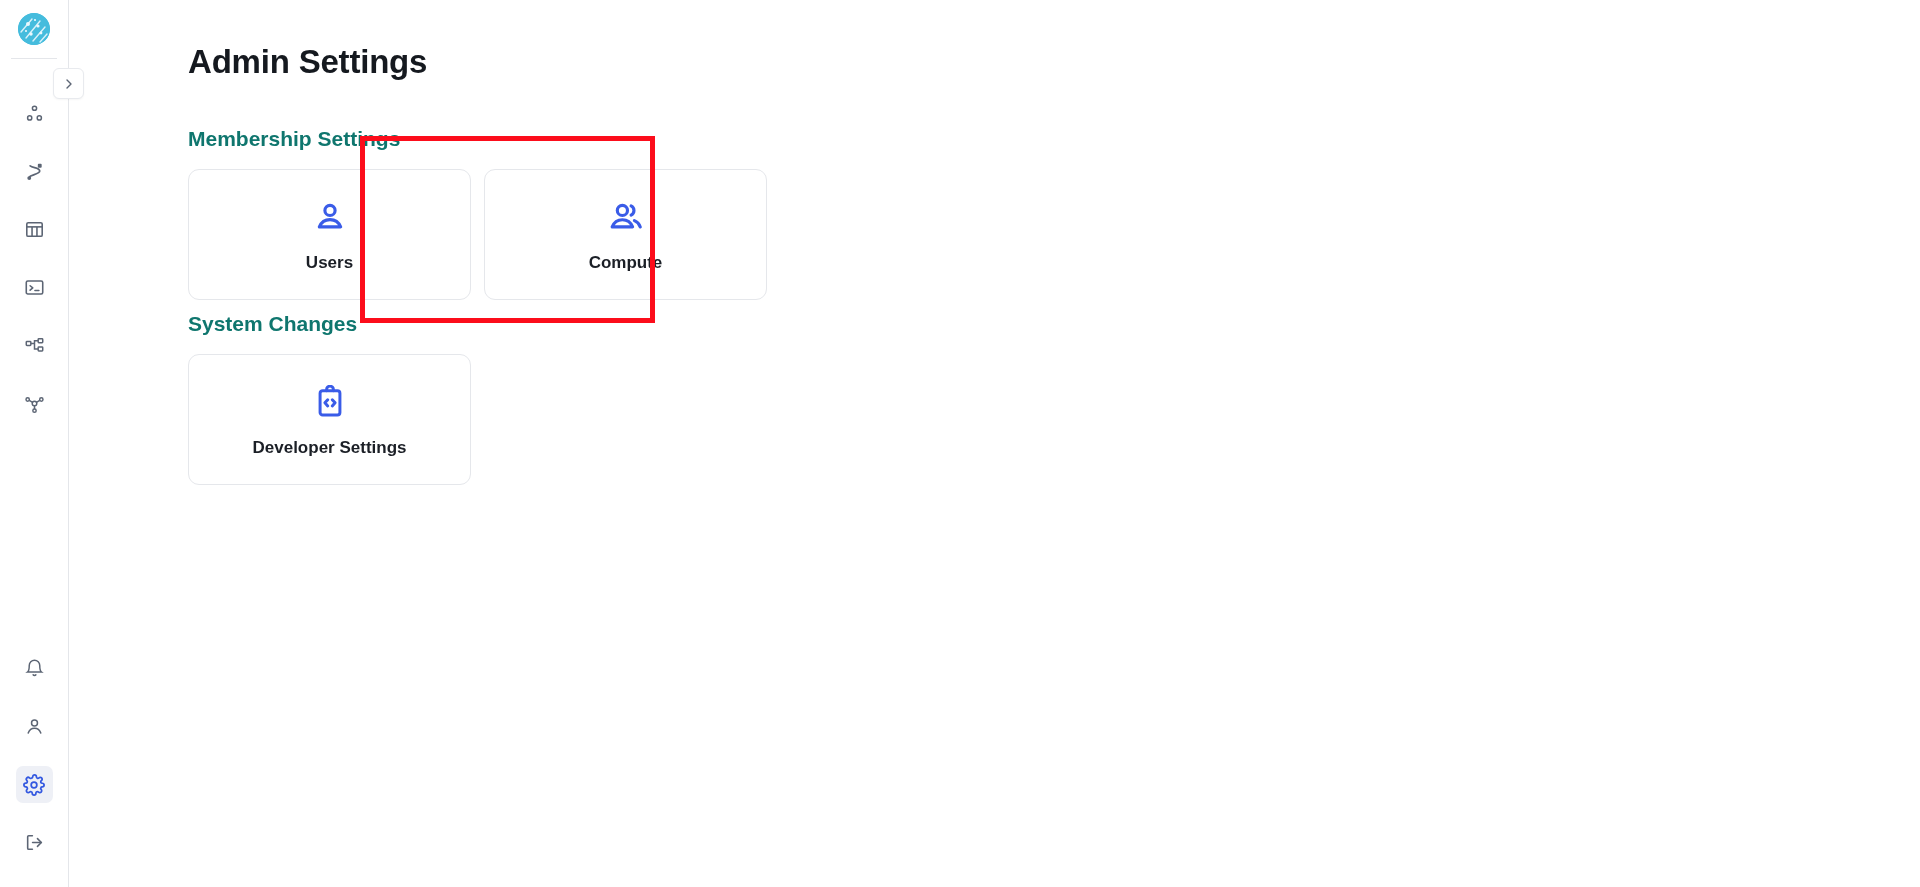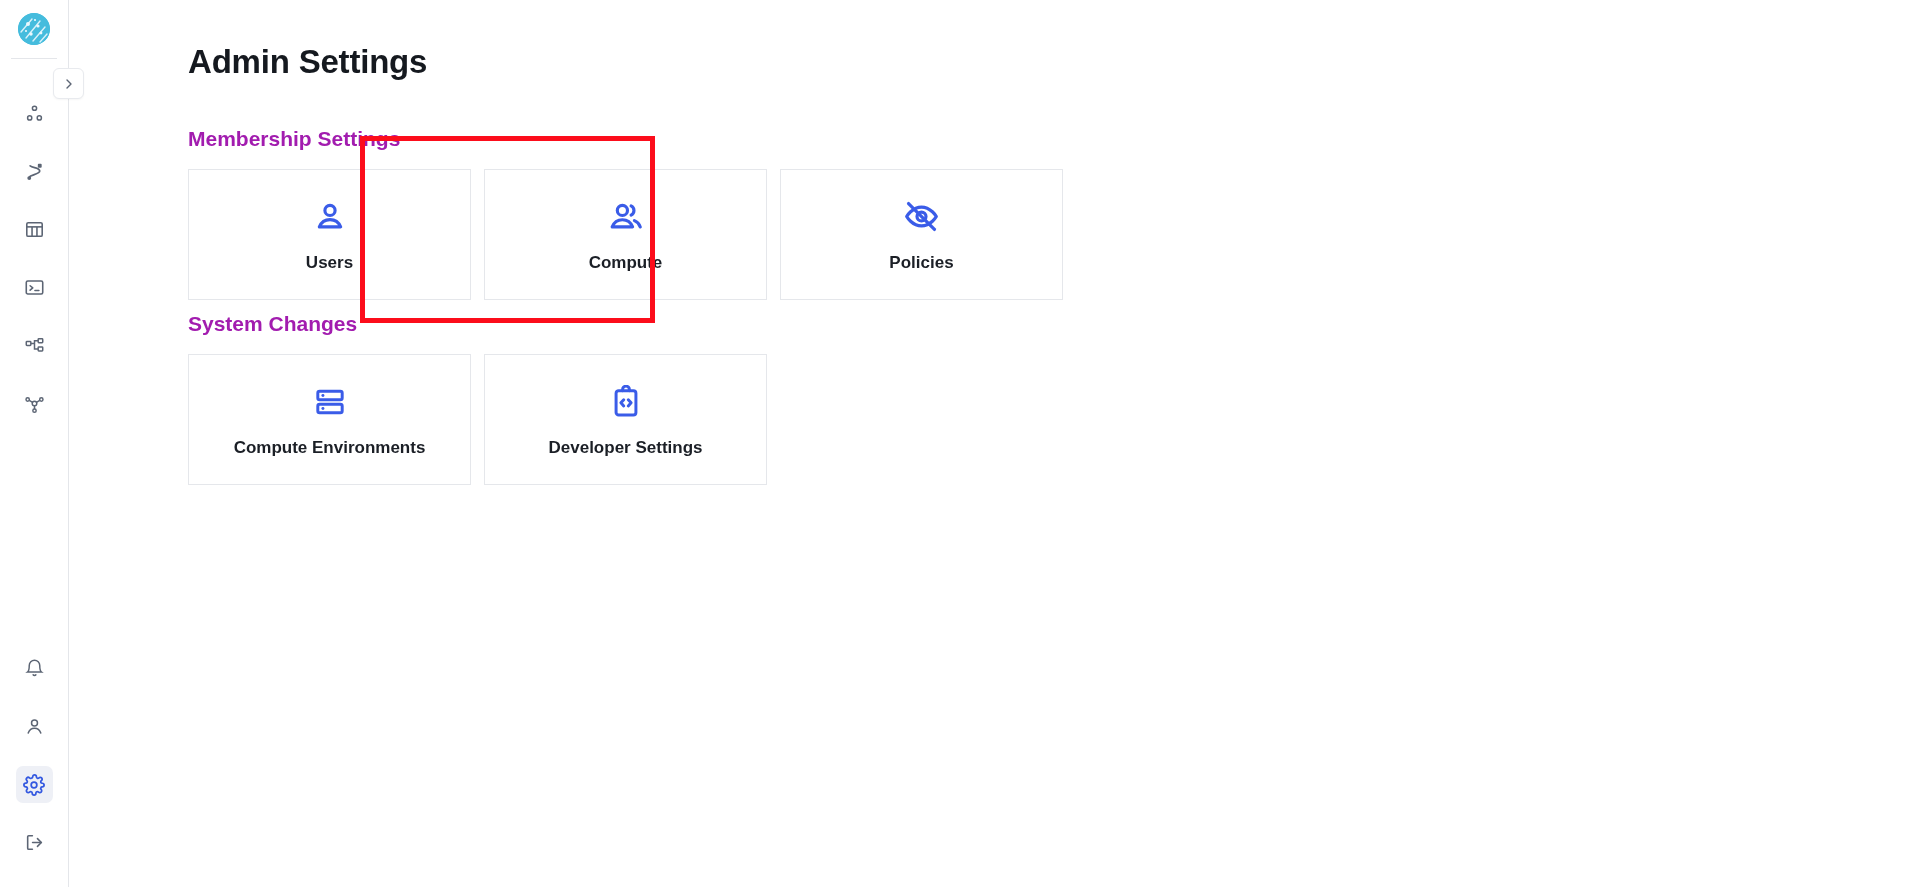--- a/index.html
+++ b/index.html
@@ -112,37 +112,37 @@
   .page-title {
     font-size: 33px;
     font-weight: 700;
     color: #15191f;
     letter-spacing: -0.2px;
     line-height: 1.1;
   }
   .section-title {
     font-size: 21px;
     font-weight: 700;
-    color: #a21caf;
+    color: #0f766e;
     margin-top: 47px;
     margin-bottom: 0;
   }
   .section-title.second {
     margin-top: 12px;
   }
   .card-row {
     display: flex;
     gap: 13px;
     margin-top: 18px;
   }
   .card {
     width: 283px;
     height: 131px;
     border: 1px solid #e5e7eb;
-    border-radius: 0;
+    border-radius: 11px;
     background: #ffffff;
     display: flex;
     flex-direction: column;
     align-items: center;
     justify-content: center;
     cursor: pointer;
     gap: 16px;
   }
   .card-icon {
     color: #3a5ce8;
@@ -303,46 +303,25 @@
           <svg width="36" height="36" viewBox="0 0 24 24" fill="none" stroke="currentColor" stroke-width="2.1" stroke-linecap="round" stroke-linejoin="round">
             <circle cx="9.6" cy="7.6" r="3.4"></circle>
             <path d="M2.8 18.6c1.2-3.1 3.9-4.8 6.8-4.8s5.6 1.7 6.8 4.8z"></path>
             <path d="M15.4 4.6a3.4 3.4 0 0 1 0 6.1"></path>
             <path d="M17.6 14.4c1.8.7 3.2 2.1 3.9 4.2"></path>
           </svg>
         </span>
         <span class="card-label">Compute</span>
       </div>
 
-      <div class="card">
-        <span class="card-icon">
-          <svg width="37" height="37" viewBox="0 0 24 24" fill="none" stroke="currentColor" stroke-width="2.1" stroke-linecap="round" stroke-linejoin="round">
-            <path d="M2.4 12S5.9 5.9 12 5.9s9.6 6.1 9.6 6.1-3.5 6.1-9.6 6.1S2.4 12 2.4 12z"></path>
-            <circle cx="12" cy="12" r="2.9"></circle>
-            <line x1="3.6" y1="3.6" x2="20.4" y2="20.4"></line>
-          </svg>
-        </span>
-        <span class="card-label">Policies</span>
-      </div>
     </div>
 
     <h2 class="section-title second">System Changes</h2>
     <div class="card-row">
 
-      <div class="card">
-        <span class="card-icon">
-          <svg width="34" height="34" viewBox="0 0 24 24" fill="none" stroke="currentColor" stroke-width="2.1" stroke-linecap="round" stroke-linejoin="round">
-            <rect x="3.4" y="4.4" width="17.2" height="6" rx="1.3"></rect>
-            <rect x="3.4" y="13.6" width="17.2" height="6" rx="1.3"></rect>
-            <line x1="7" y1="7.4" x2="7.02" y2="7.4"></line>
-            <line x1="7" y1="16.6" x2="7.02" y2="16.6"></line>
-          </svg>
-        </span>
-        <span class="card-label">Compute Environments</span>
-      </div>
 
 
       <div class="card">
         <span class="card-icon">
           <svg width="34" height="34" viewBox="0 0 24 24" fill="none" stroke="currentColor" stroke-width="2.1" stroke-linecap="round" stroke-linejoin="round">
             <rect x="5" y="4" width="14" height="17.2" rx="1.8"></rect>
             <path d="M9.6 4V3.2a2.4 2.4 0 0 1 4.8 0V4"></path>
             <polyline points="10.4 10.4 8.4 12.6 10.4 14.8"></polyline>
             <polyline points="13.6 10.4 15.6 12.6 13.6 14.8"></polyline>
           </svg>

